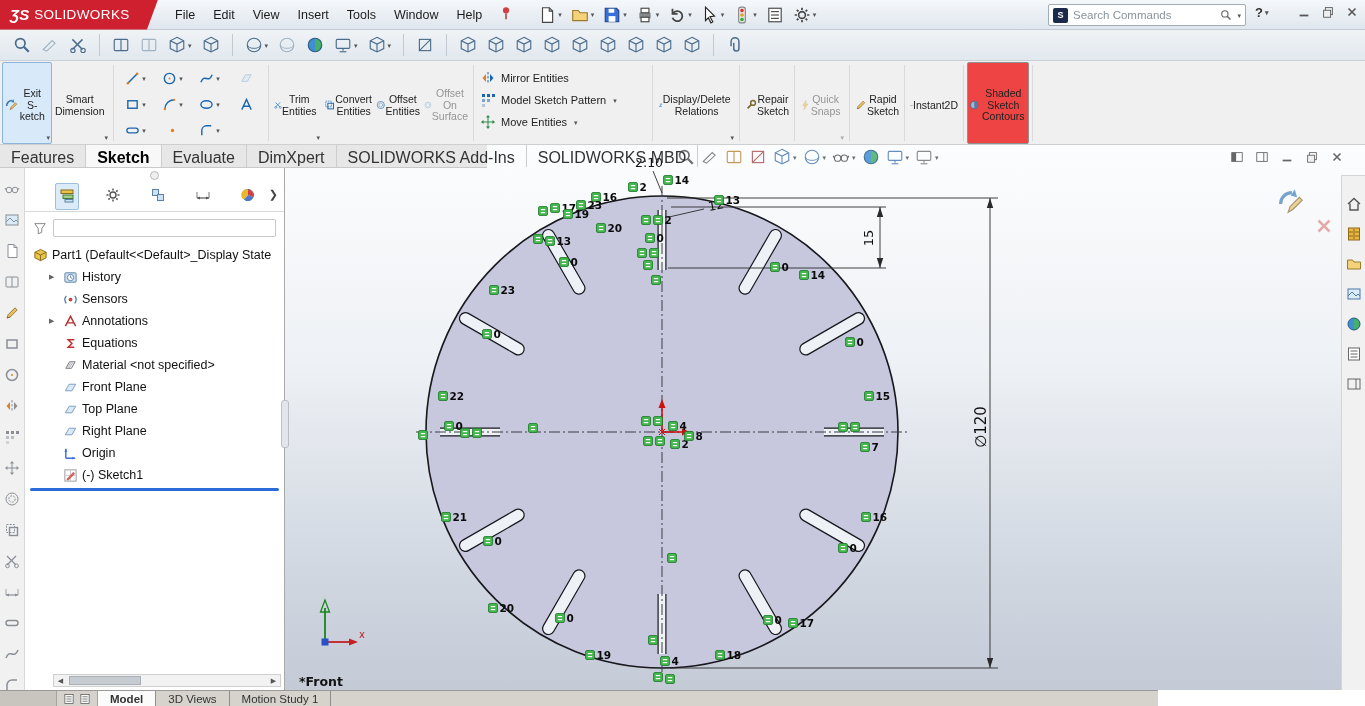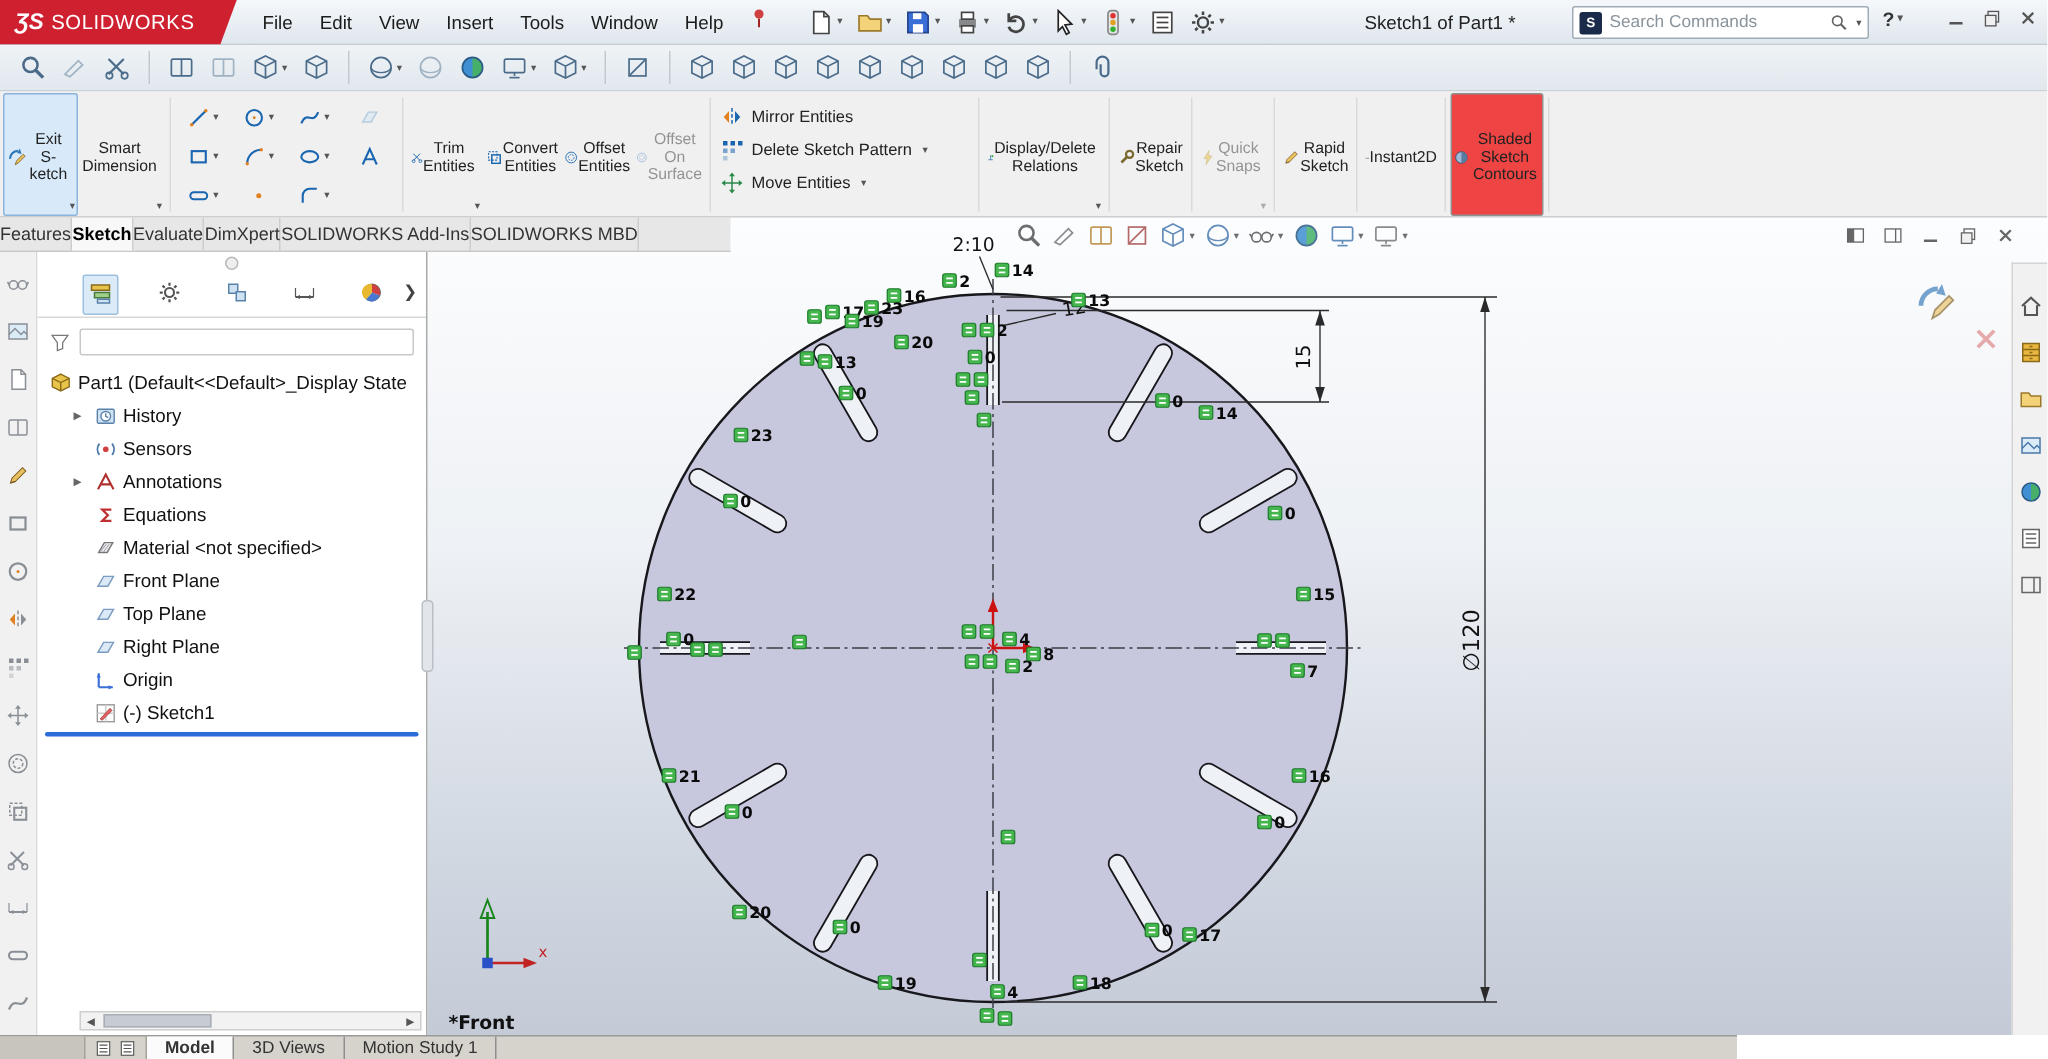--- a/index.html
+++ b/index.html
@@ -40,21 +40,21 @@
   .rbtn.pressed{background:#ef4444;border-color:#909090}
   .dis{opacity:.45}
   .rsep{width:1px;background:#d9d9d9;margin:3px 3px}
   #entity-grid{display:grid;grid-template-columns:repeat(4,37px);grid-auto-rows:26px;align-content:start;padding-top:3px;color:#1a66b0}
   .eg{display:flex;align-items:center;justify-content:center;gap:2px}
   .rstack{display:flex;flex-direction:column;justify-content:flex-start;gap:2px;padding-top:6px;width:172px}
   .rrow{display:flex;align-items:center;gap:5px;font-size:11px;color:#222;padding:2px 3px;border-radius:2px}
   .rrow .dd{margin-left:2px}
   
   #tabstrip{position:absolute;left:0;top:145px;width:487px;height:23px;background:#e7e7e7;display:flex;border-bottom:1px solid #c9c9c9;z-index:8}
-  .ctab{font-size:12px;color:#333;padding:4px 0 0;border-right:1px solid #cdcdcd;white-space:nowrap}
+  .ctab{font-size:16px;color:#333;padding:4px 11px 0;border-right:1px solid #cdcdcd;white-space:nowrap}
   .ctab.active{background:#f8f8f8;font-weight:bold;color:#000}
   
   #graphics{position:absolute;left:285px;top:145px;width:1080px;height:545px;background:linear-gradient(180deg,#fcfdfe 0%,#eef1f5 40%,#cfd6e0 80%,#c4cbd7 100%);z-index:1;overflow:hidden}
   #sketch-svg{position:absolute;left:0;top:0}
   #headsup{position:absolute;left:392px;top:3px;display:flex;align-items:center;gap:6px;z-index:3}
   .hu{display:flex;align-items:center;gap:2px;opacity:.85}
   #docctrl{position:absolute;left:945px;top:5px;display:flex;gap:11px;color:#666;z-index:3}
   #confirm-corner{position:absolute;left:990px;top:42px;z-index:3;opacity:.65}
   #confirm-x{position:absolute;left:1028px;top:70px;z-index:3;opacity:.55;color:#d96a6a}
   
@@ -442,21 +442,20 @@
           <use href="#sym-list"></use>
         </svg>
       </div>
       <div class="qt">
         <svg class="i18" viewBox="0 0 16 16">
           <use href="#sym-gear"></use>
         </svg>
         <span class="dd">▾</span>
       </div>
     </div>
-  <div id="doc-title">Sketch1 of Part1 *</div>
   <div id="searchbox">
     <span class="swbadge">S</span>
     <span class="ph">Search Commands</span>
     <svg class="i12" style="color:#666" viewBox="0 0 16 16">
         <use href="#sym-magnifier"></use>
       </svg>
     <span class="dd">▾</span>
   </div>
   <div id="help">
       <span>?</span>
@@ -714,21 +713,21 @@
     <div class="rrow">
       <svg class="i16" style="color:#1a66b0" viewBox="0 0 16 16">
           <use href="#sym-mirror"></use>
         </svg>
       <span>Mirror Entities</span>
     </div>
     <div class="rrow">
       <svg class="i16" style="color:#1a66b0" viewBox="0 0 16 16">
           <use href="#sym-pattern"></use>
         </svg>
-      <span>Delete Sketch Pattern</span>
+      <span>Model Sketch Pattern</span>
         <span class="dd">▾</span>
     </div>
     <div class="rrow">
       <svg class="i16" style="color:#2a8a4a" viewBox="0 0 16 16">
           <use href="#sym-move"></use>
         </svg>
       <span>Move Entities</span>
         <span class="dd">▾</span>
     </div>
   </div>

